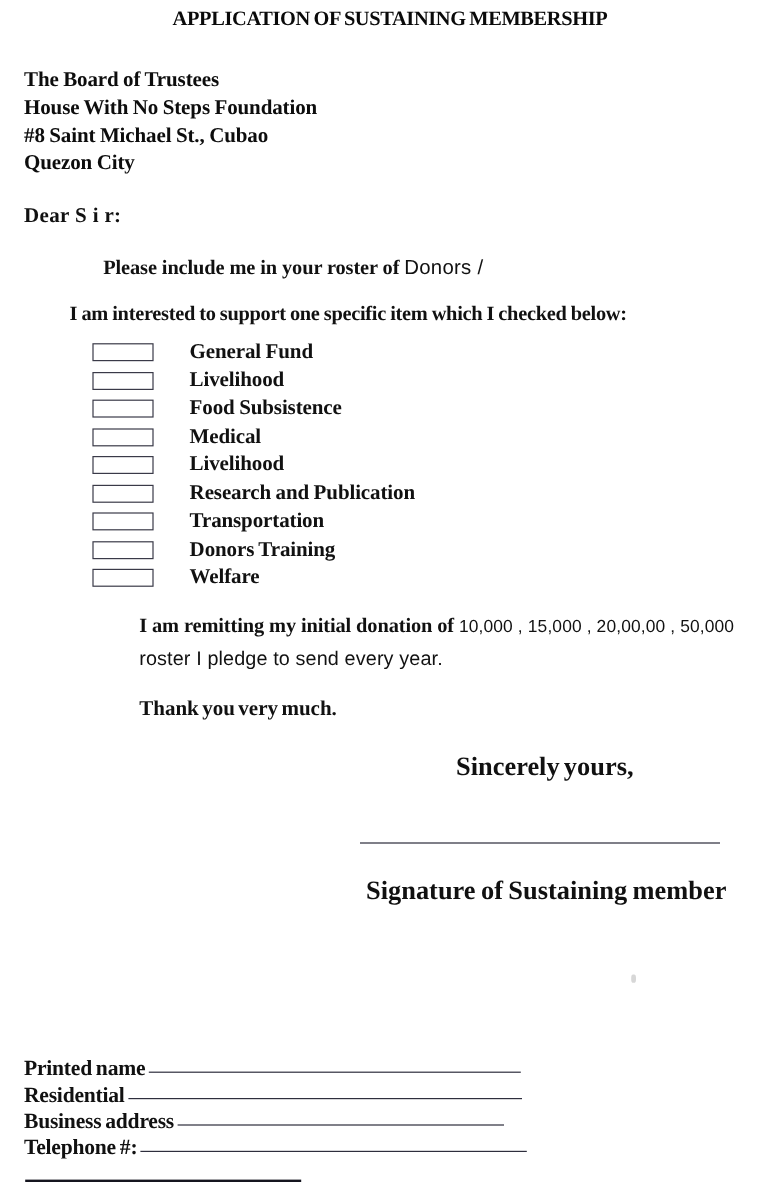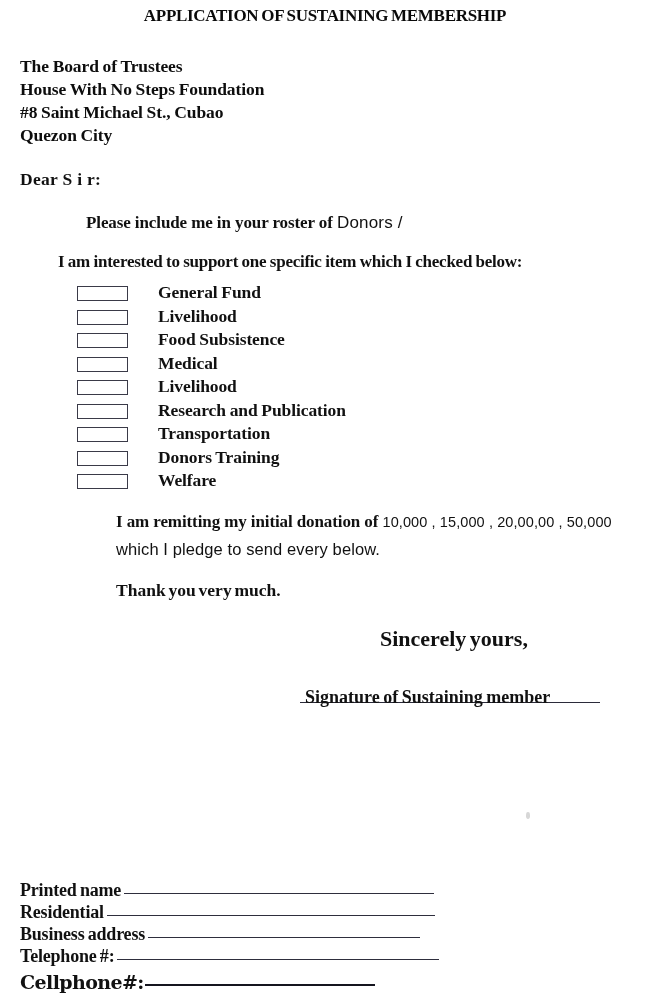--- a/index.html
+++ b/index.html
@@ -169,23 +169,23 @@
     position: absolute;
     left: 300px;
     top: 702px;
     width: 300px;
     height: 0;
     border-top: 1.4px solid #2b2b3a;
   }
   .sig-caption {
     position: absolute;
     left: 305px;
-    top: 687px;
-    font-weight: bold;
-    font-size: 18px;
+    top: 729px;
+    font-weight: bold;
+    font-size: 22px;
     white-space: nowrap;
     word-spacing: -1px;
   }
 
   .speck {
     position: absolute;
     left: 526px;
     top: 812px;
     width: 4px;
     height: 7px;
@@ -284,32 +284,32 @@
         <div class="check-box"></div>
         <div class="check-label">Donors Training</div>
       </div>
       <div class="check-row">
         <div class="check-box"></div>
         <div class="check-label">Welfare</div>
       </div>
     </div>
 
   <div class="remit-1"><span>I am remitting my initial donation of </span><span class="amounts">10,000 , 15,000 , 20,00,00 , 50,000</span></div>
-  <div class="remit-2">which I pledge to send every below.</div>
+  <div class="remit-2">roster I pledge to send every year.</div>
 
   <div class="thanks">Thank you very much.</div>
   <div class="sincerely">Sincerely yours,</div>
 
   <div class="sig-line"></div>
   <div class="sig-caption">Signature of Sustaining member</div>
 
   <div class="speck"></div>
 
   <div class="fields-area">
       <div class="field f-printed"><span>Printed name</span><span class="rule" style="width: 310px;"></span></div>
       <div class="field f-resid"><span>Residential</span><span class="rule" style="width: 328px;"></span></div>
       <div class="field f-business"><span>Business address</span><span class="rule" style="width: 272px;"></span></div>
       <div class="field f-phone"><span>Telephone #:</span><span class="rule" style="width: 322px;"></span></div>
     </div>
 
-  <div class="f-cell"><span>Cellphone#:</span><span class="rule-thick" style="width: 230px;"></span></div>
+  <div class="f-cell"><span class="rule-thick" style="width: 230px;"></span></div>
 
 </div>
 
 </body></html>

